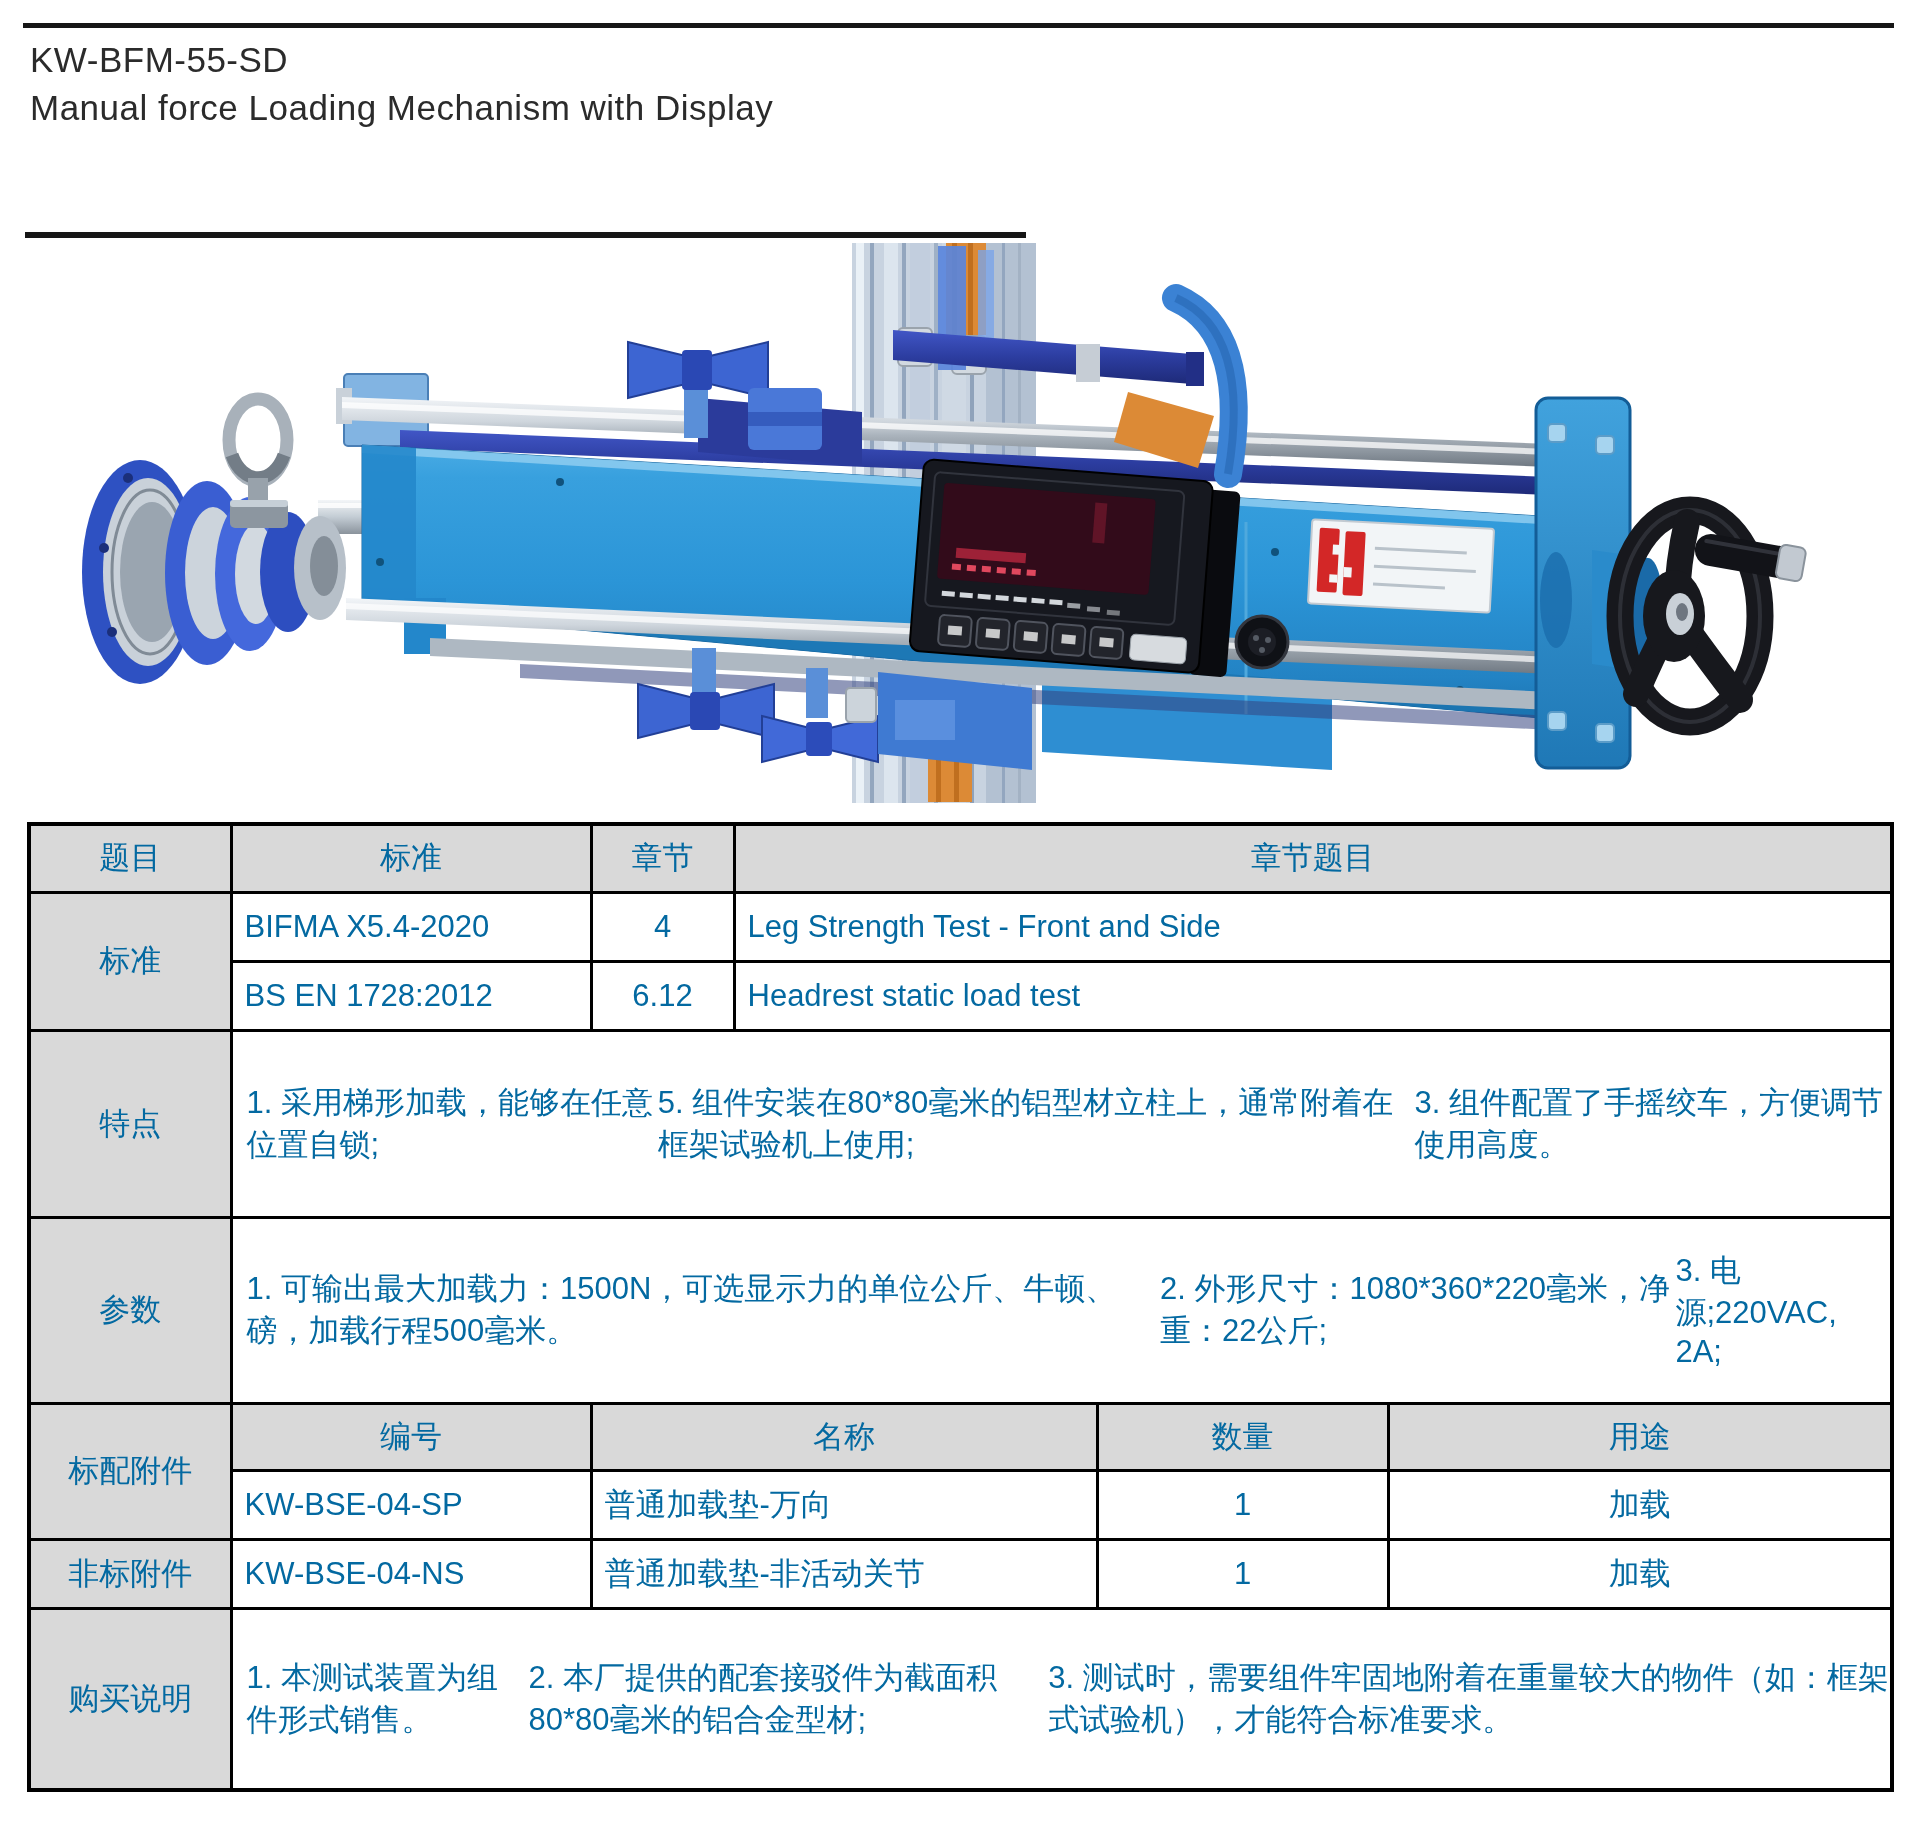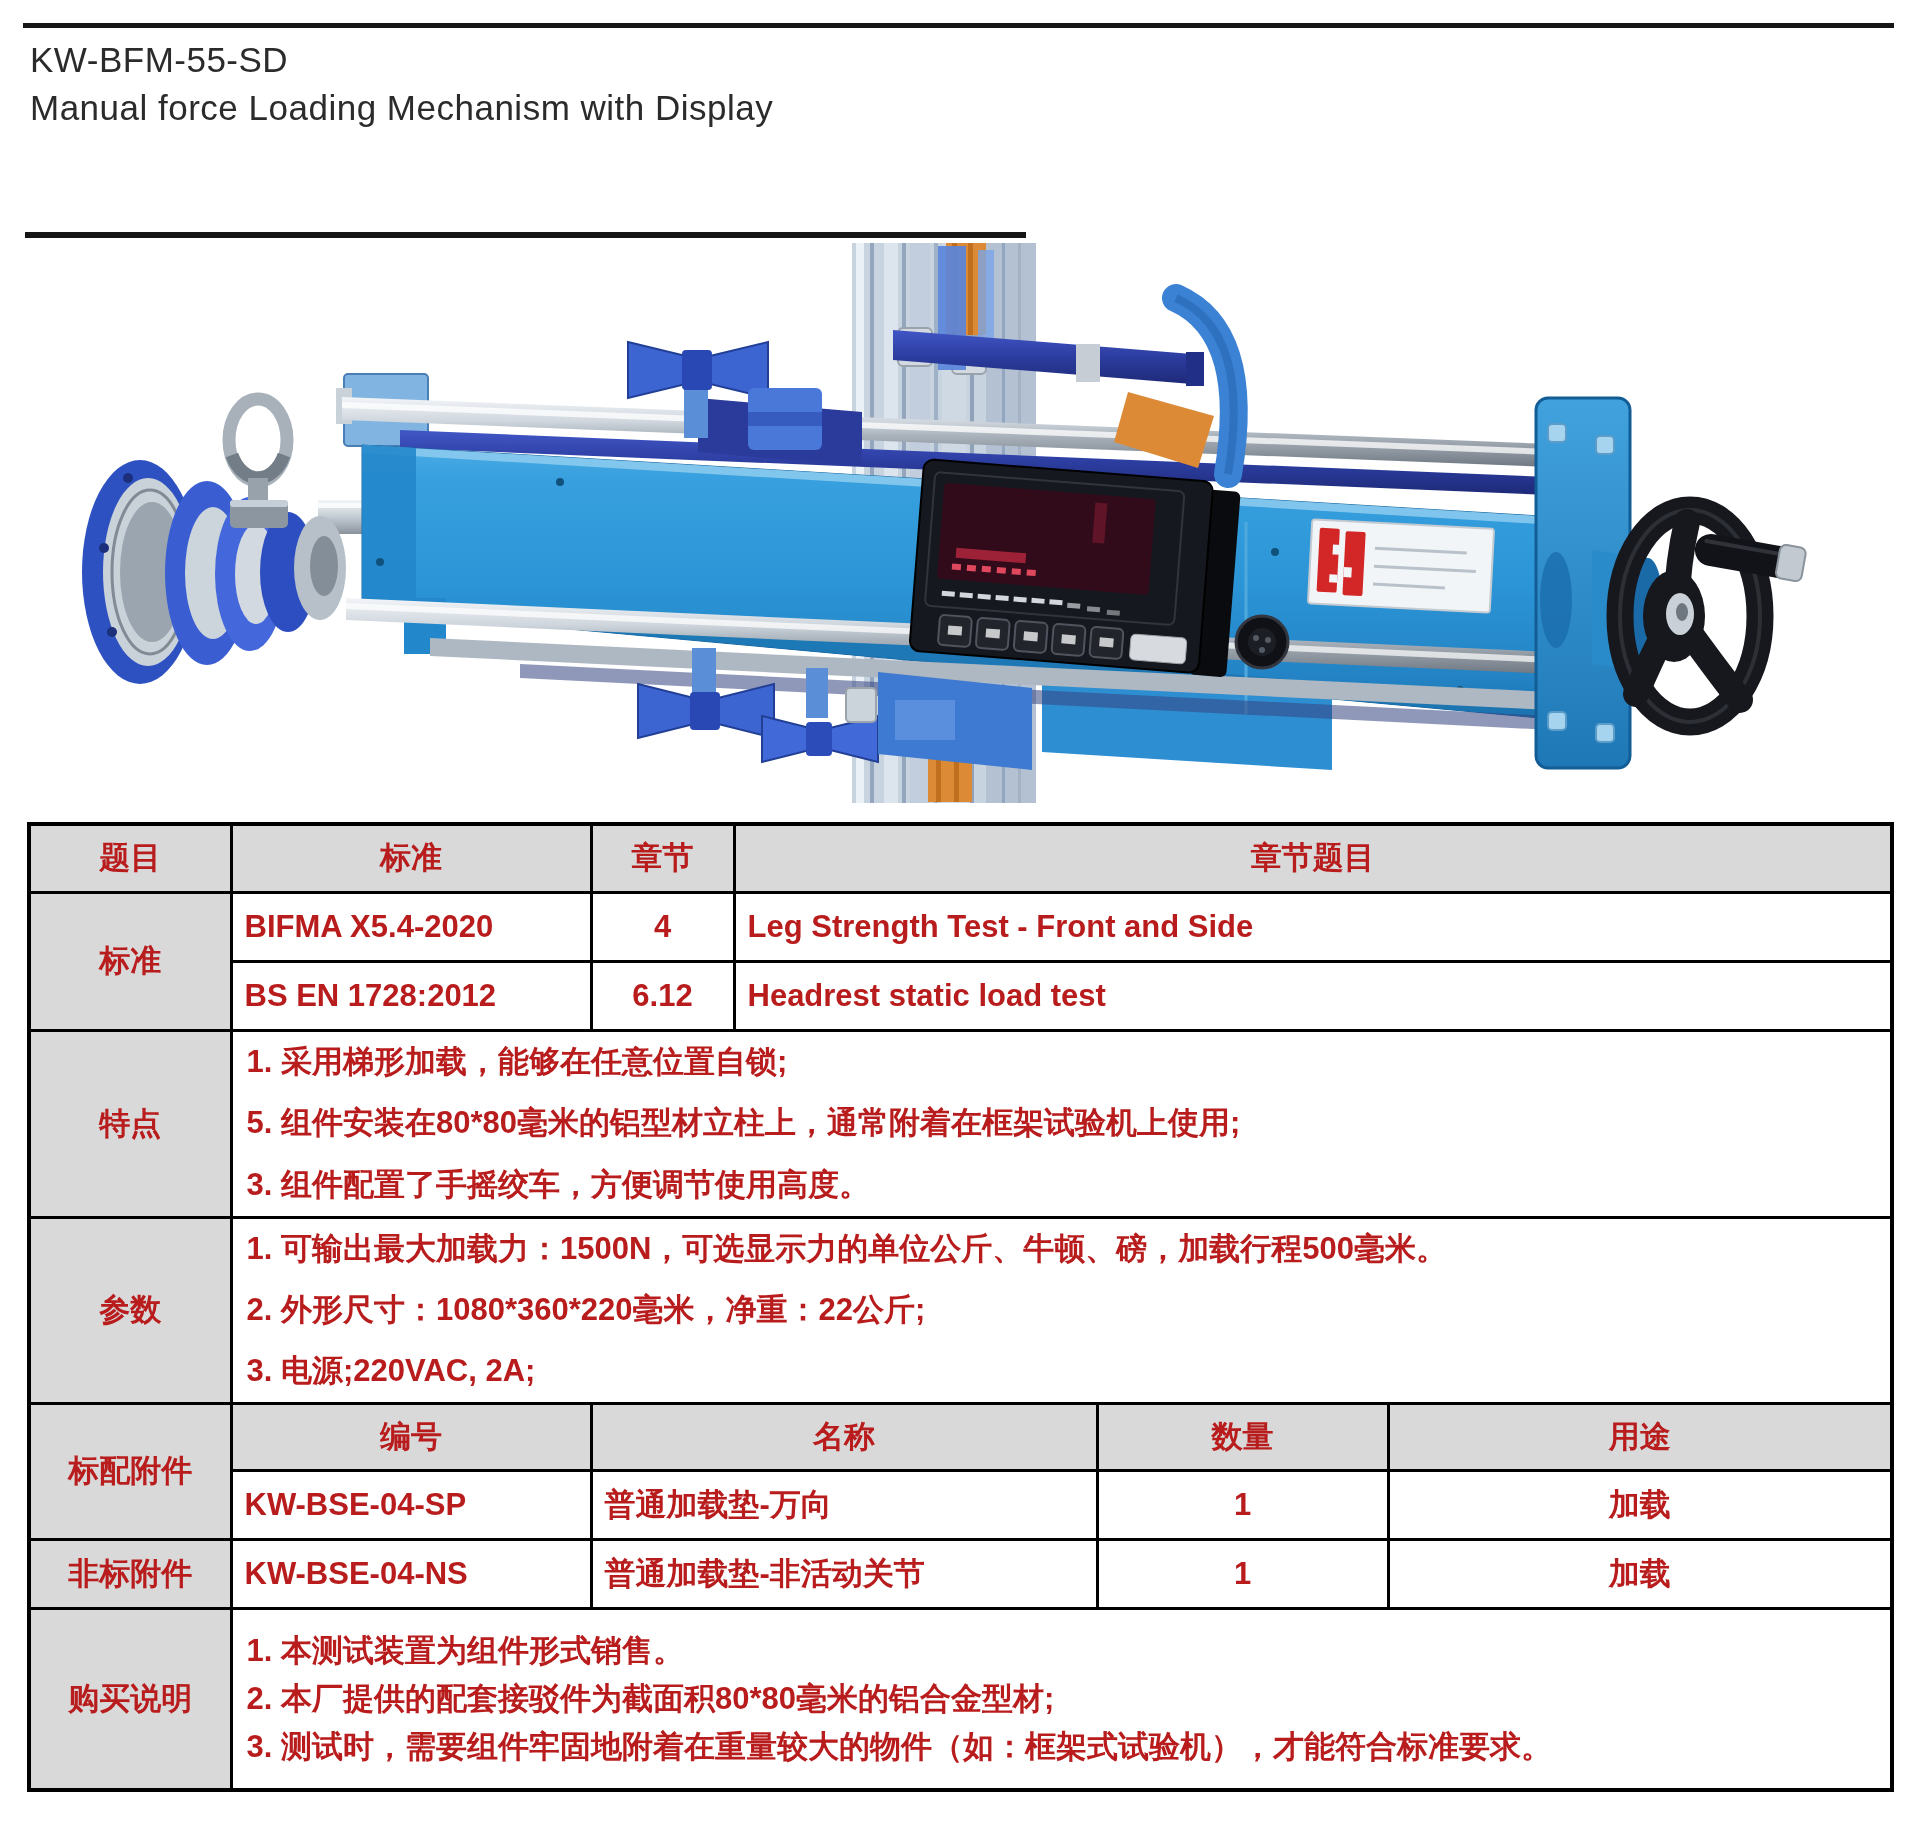--- a/index.html
+++ b/index.html
@@ -17,28 +17,28 @@
   .abs{position:absolute}
   .top-rule{left:23px;top:23px;width:1871px;height:5px;background:#161616}
   .title-block{left:30px;top:36px;width:1100px;font-size:35px;font-weight:400;line-height:48px;color:#2b2b2b;letter-spacing:.5px}
   .title-rule{left:25px;top:232px;width:1001px;height:6px;background:#161616}
   .machine{left:0;top:220px;width:1920px;height:600px;pointer-events:none}
 
   
   table.spec{
     position:absolute;left:27px;top:822px;width:1866px;
     border-collapse:collapse;table-layout:fixed;
-    font-size:31px;color:#b91c1c;font-weight:700;
+    font-size:31px;color:#0369a1;font-weight:400;
   }
   table.spec{border:4px solid var(--border_black)}
   .spec td{border:3px solid var(--border_black);padding:0;overflow:hidden}
   .gray{background:var(--table_header_bg)}
   .cc{text-align:center;vertical-align:middle}
   .cl{text-align:left;vertical-align:middle;padding-left:12px !important}
-  .items{display:flex;flex-direction:column;justify-content:space-around;padding-left:14px;box-sizing:border-box}
+  .items{display:flex;flex-direction:row;justify-content:space-around;padding-left:14px;box-sizing:border-box}
   .items div{display:flex;align-items:center}
 
   
   .f-royal{fill:var(--royal_blue)} .f-orange{fill:var(--orange)} .f-black{fill:var(--display_black)} .f-wheel{fill:var(--wheel_black)}
   .f-red{fill:var(--logo_red)} .f-col{fill:var(--column_gray)}
 </style>
 </head>
 <body>
 
 <div class="abs top-rule"></div>

